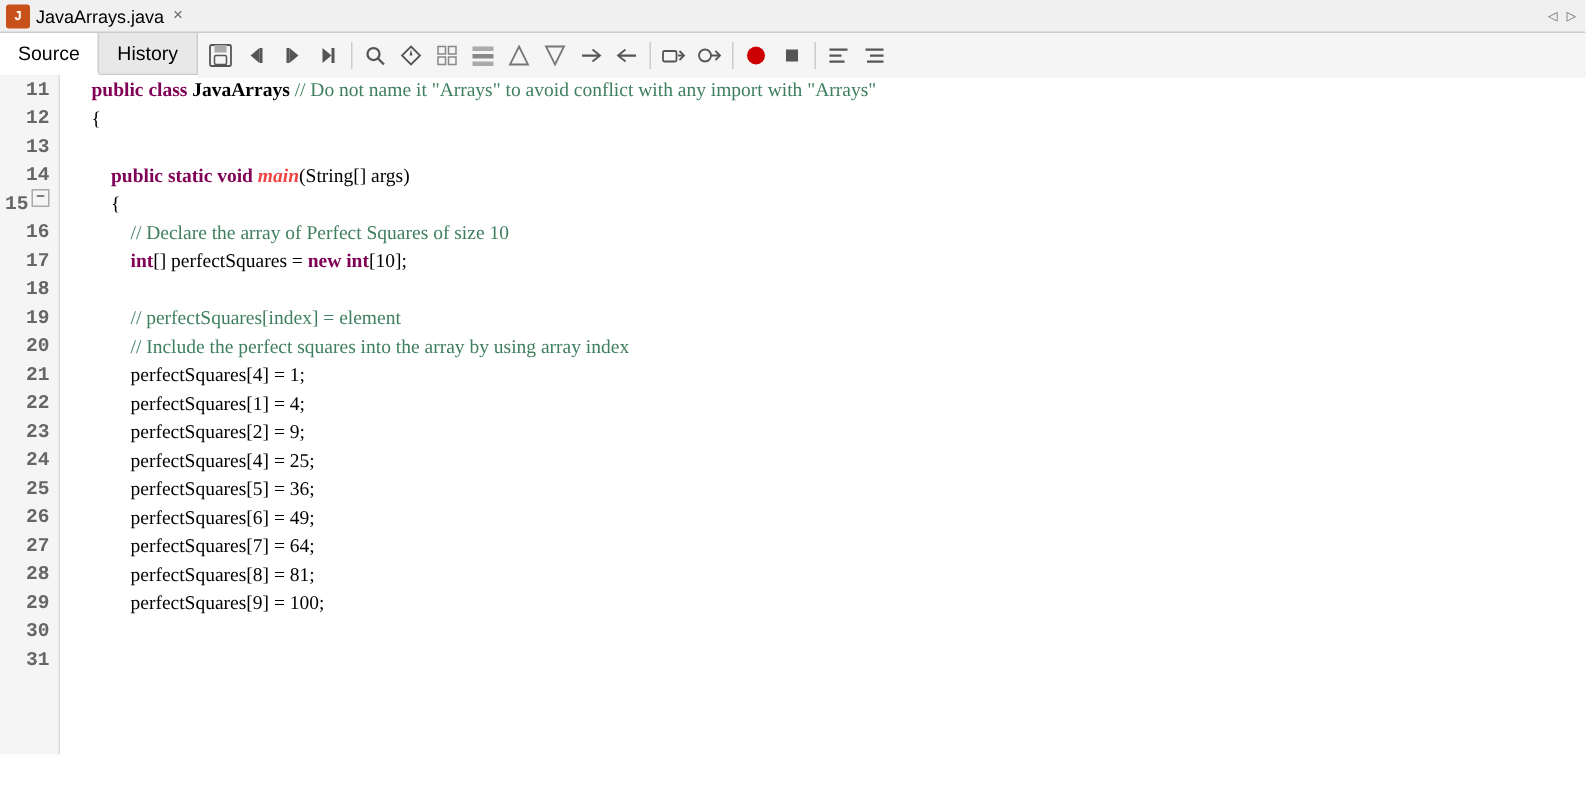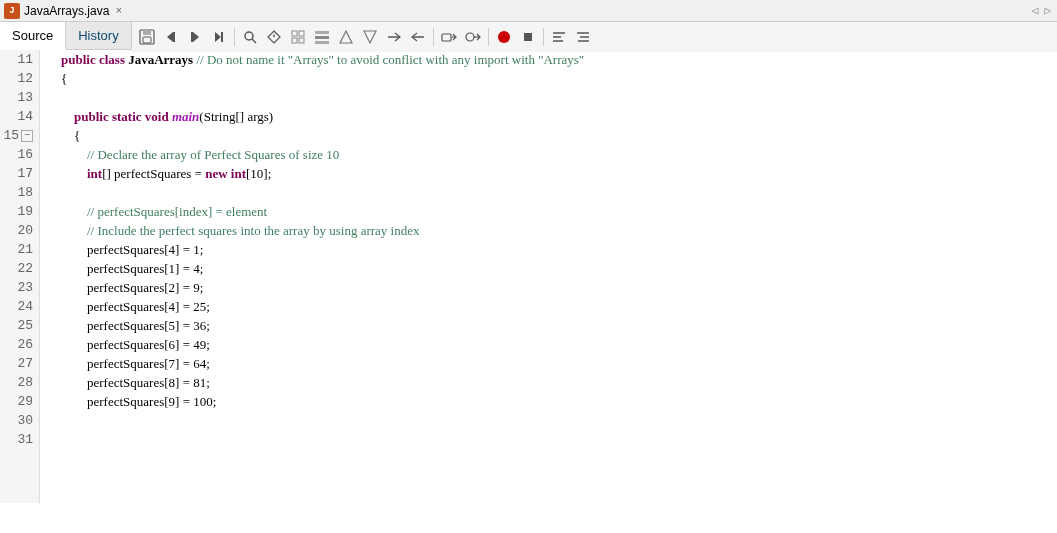--- a/index.html
+++ b/index.html
@@ -79,21 +79,21 @@
       border-right: 1px solid #ccc;
     }
     .tab.active {
       background: #fff;
       border-bottom: 2px solid #fff;
       margin-bottom: -1px;
       font-weight: normal;
     }
     .tab.inactive {
       background: #e8e8e8;
-      color: #0c4a6e;
+      color: #000000;
     }
 
     
     .toolbar {
       display: flex;
       align-items: center;
       background: #f5f5f5;
       border-bottom: 1px solid #ddd;
       height: 30px;
       padding: 0 4px;
@@ -132,26 +132,27 @@
       border-right: 1px solid #ddd;
       padding: 0;
       text-align: right;
       font-family: 'Courier New', monospace;
       font-size: 13px;
       color: #666;
       user-select: none;
     }
     .line-number {
       display: flex;
-      align-items: center;
+      align-items: flex-start;
       justify-content: flex-end;
       padding-right: 6px;
       height: 19px;
       line-height: 19px;
       position: relative;
+      font-weight: bold;
     }
     .fold-indicator {
       width: 12px;
       height: 12px;
       border: 1px solid #aaa;
       display: inline-flex;
       align-items: center;
       justify-content: center;
       font-size: 10px;
       margin-left: 2px;
@@ -170,21 +171,21 @@
       white-space: pre;
       font-family: Liberation Serif, serif;
       font-size: 13px;
     }
 
     
     .kw { color: #7f0055; font-weight: bold; }
     .comment { color: #3f7f5f; }
     .classname { color: #000; font-weight: bold; }
     .normal { color: #000; }
-    .italic-bold { font-style: italic; font-weight: bold; color: #a21caf; }
+    .italic-bold { font-style: italic; font-weight: bold; color: #ef4444; }
   </style>
 </head>
 <body>
 
 <div class="title-bar">
   <div class="title-bar-left">
     <div class="java-icon">J</div>
     <span class="title-text">JavaArrays.java</span>
     <span class="close-btn">×</span>
   </div>

